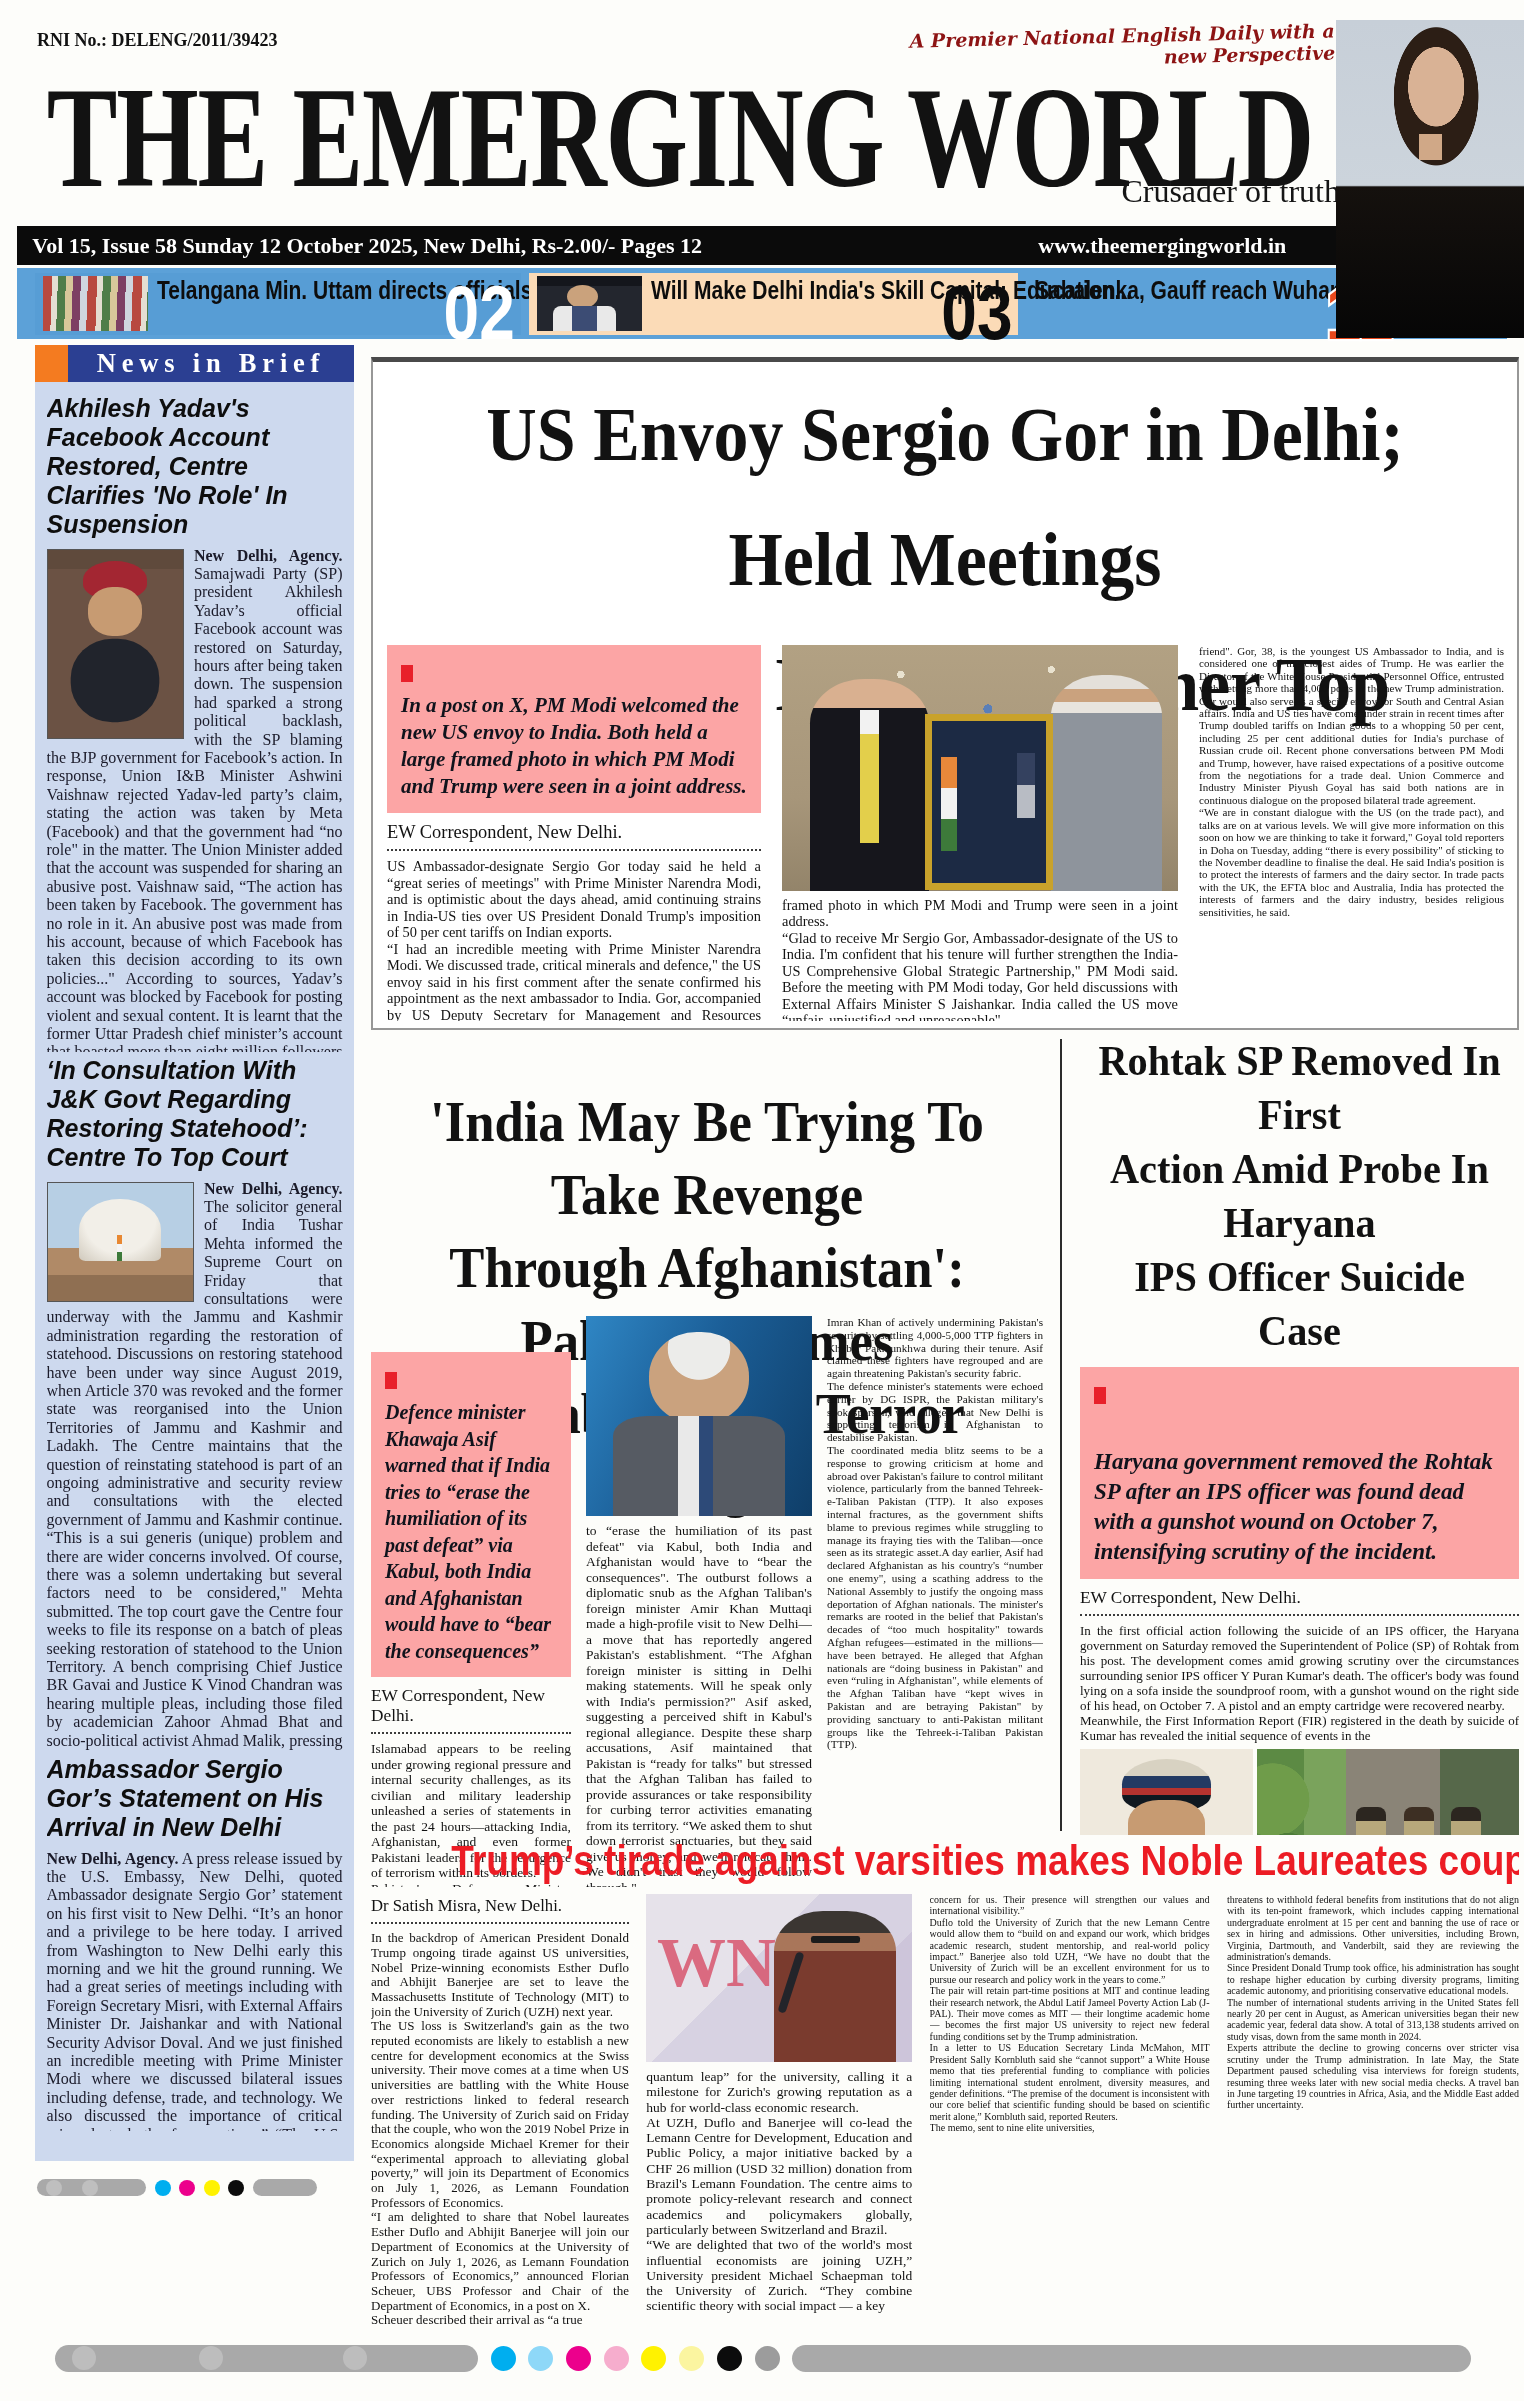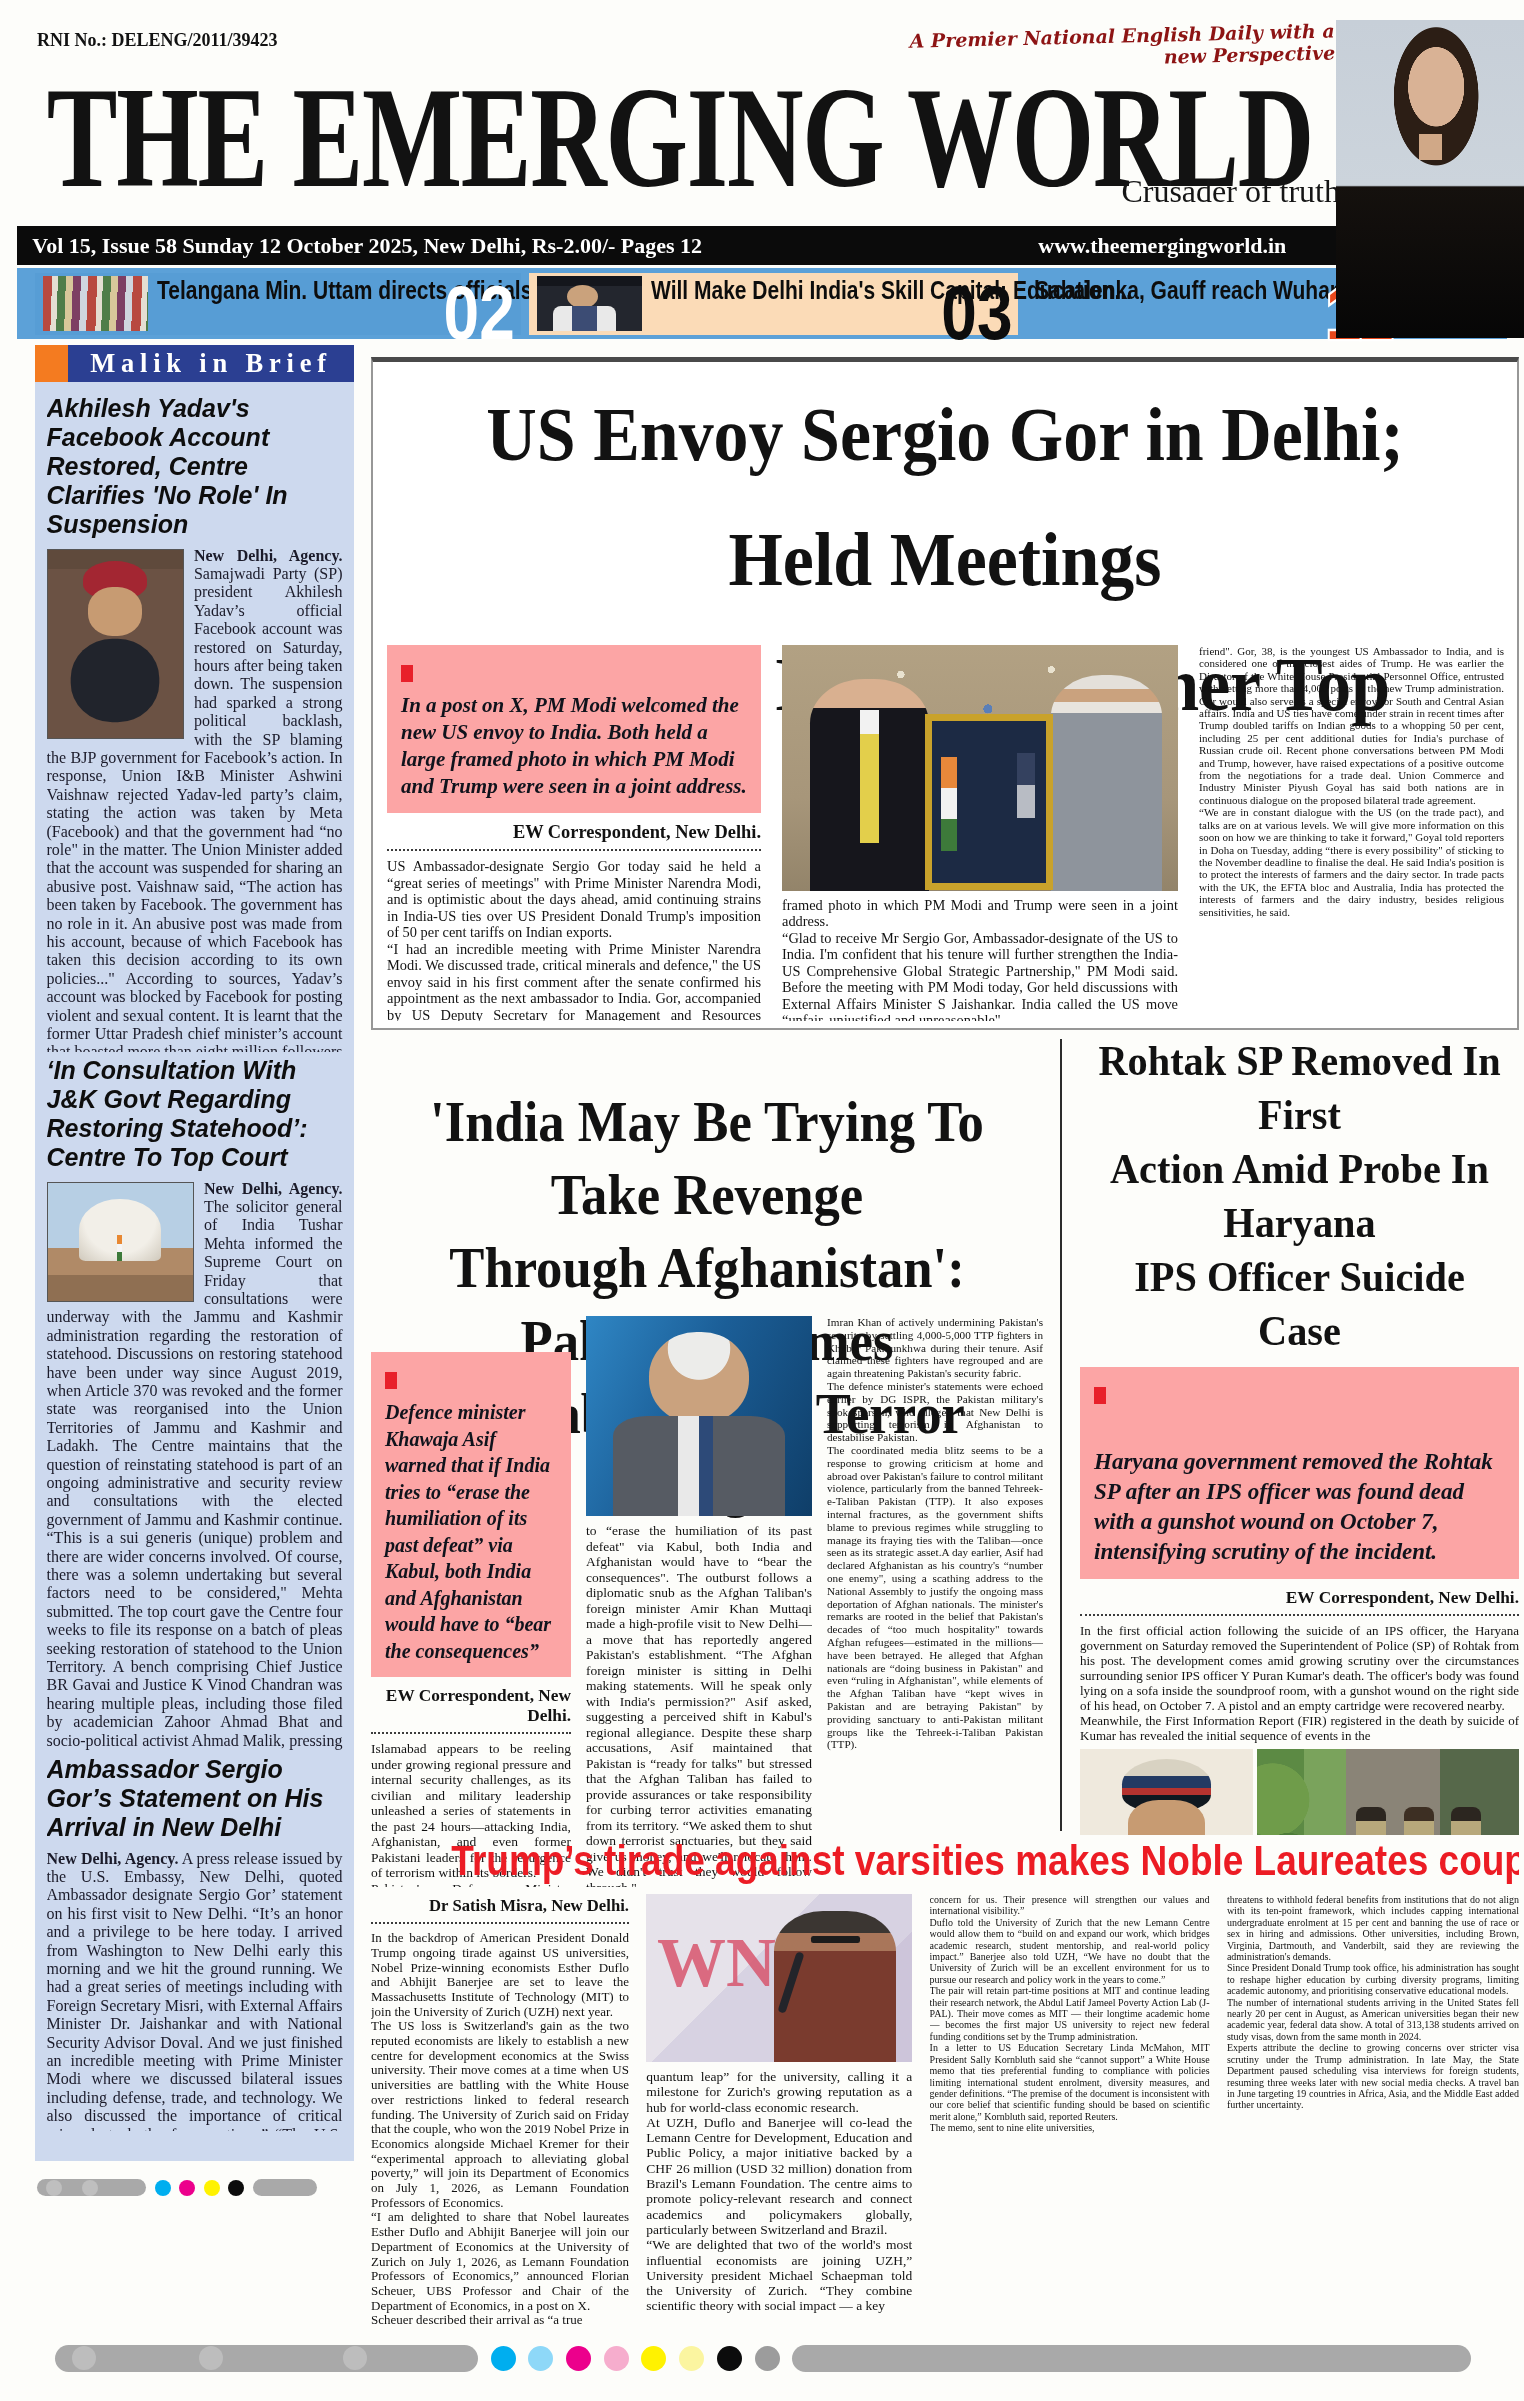--- a/index.html
+++ b/index.html
@@ -67,21 +67,21 @@
   .dot.s{width:16px;height:16px;}
 
   
   .lead-box{position:absolute;left:371px;top:357px;width:1148px;height:673px;border:2.3px solid #979797;border-top:5.8px solid #4a4a4a;background:#fff;}
   .lead-h{margin-top:10.4px;text-align:center;font-weight:bold;font-size:76px;line-height:125px;transform:scaleX(.92);transform-origin:center top;white-space:pre-line;}
   .lead-row{position:absolute;left:14px;top:283px;width:1117px;bottom:7px;display:flex;gap:21px;overflow:hidden;}
   .col{overflow:hidden;}
   .hibox{background:#fca5a5;padding:12.7px 14px;display:flex;gap:10.4px;flex-direction:column;}
   .bullet{flex:0 0 auto;width:11.5px;height:17.3px;background:#e8202a;margin-top:7px;}
   .hitext{font-style:italic;font-weight:bold;font-size:21px;line-height:27px;color:#10131c;}
-  .byline{text-align:right;font-weight:bold;font-size:18.4px;margin-top:9.2px;}
+  .byline{text-align:left;font-weight:normal;font-size:18.4px;margin-top:9.2px;}
   .dotrule{border-top:2.3px dotted #3c3c3c;margin:5.8px 0 7px 0;}
   .body-a{font-size:14.4px;line-height:16.5px;}
   .body-b{font-size:11px;line-height:12.4px;}
   .lead-c1{width:374px;}
   .lead-c2{width:396px;}
   .lead-c3{flex:1;}
   .photo-gor{width:100%;height:246px;position:relative;overflow:hidden;background:linear-gradient(180deg,#b2a183 0,#a7967a 62%,#93846a 100%);}
   .photo-gor .mural{position:absolute;inset:0;background:
     radial-gradient(circle 8px at 12% 22%,#5a7fb8 0 60%,transparent 61%),
     radial-gradient(circle 6.3px at 30% 12%,#e9e2cf 0 60%,transparent 61%),
@@ -190,21 +190,21 @@
       <div class="tnum tnum2" data-name="teaser-page-number">03</div>
     </div>
     <div class="tbox tbox3" data-name="teaser-wuhan-open">
       <div class="ttitle pre" style="left:8px;" data-name="teaser-title">Sabalenka, Gauff reach
 Wuhan Open semifinals</div>
       <div class="tnum tnum3" data-name="teaser-page-number">11</div>
     </div>
   </div>
 
   <div class="sb-head-orange" data-name="sidebar-header-accent"></div>
-  <div class="sb-head-blue" data-name="sidebar-header">Malik in Brief</div>
+  <div class="sb-head-blue" data-name="sidebar-header">News in Brief</div>
   <div class="sb-panel" data-name="news-in-brief-panel">
     <div class="sb-story" style="height:662px;" data-name="brief-story-akhilesh">
       <div class="sb-h" data-name="brief-headline">Akhilesh Yadav's Facebook Account Restored, Centre Clarifies 'No Role' In Suspension</div>
       <div class="sb-b">
         <span class="sb-img img-akhilesh" data-name="photo-akhilesh-yadav"></span>
         <span class="dl" data-name="dateline">New Delhi, Agency.</span>
         <span data-name="brief-body">Samajwadi Party (SP) president Akhilesh Yadav’s official Facebook account was restored on Saturday, hours after being taken down. The suspension had sparked a strong political backlash, with the SP blaming the BJP government for Facebook’s action. In response, Union I&amp;B Minister Ashwini Vaishnaw rejected Yadav-led party’s claim, stating the action was taken by Meta (Facebook) and that the government had “no role" in the matter. The Union Minister added that the account was suspended for sharing an abusive post. Vaishnaw said, “The action has been taken by Facebook. The government has no role in it. An abusive post was made from his account, because of which Facebook has taken this decision according to its own policies..." According to sources, Yadav’s account was blocked by Facebook for posting violent and sexual content. It is learnt that the former Uttar Pradesh chief minister’s account that boasted more than eight million followers was suspended at around 6 pm on Friday. Soon after the Facebook account became inaccessible, SP spokesperson Fakhrul Hasan Chaand condemned the suspension, labelling it as an imposition of “an undeclared emergency" by the BJP.</span>
       </div>
     </div>
     <div class="sb-story" style="height:699px;" data-name="brief-story-statehood">

